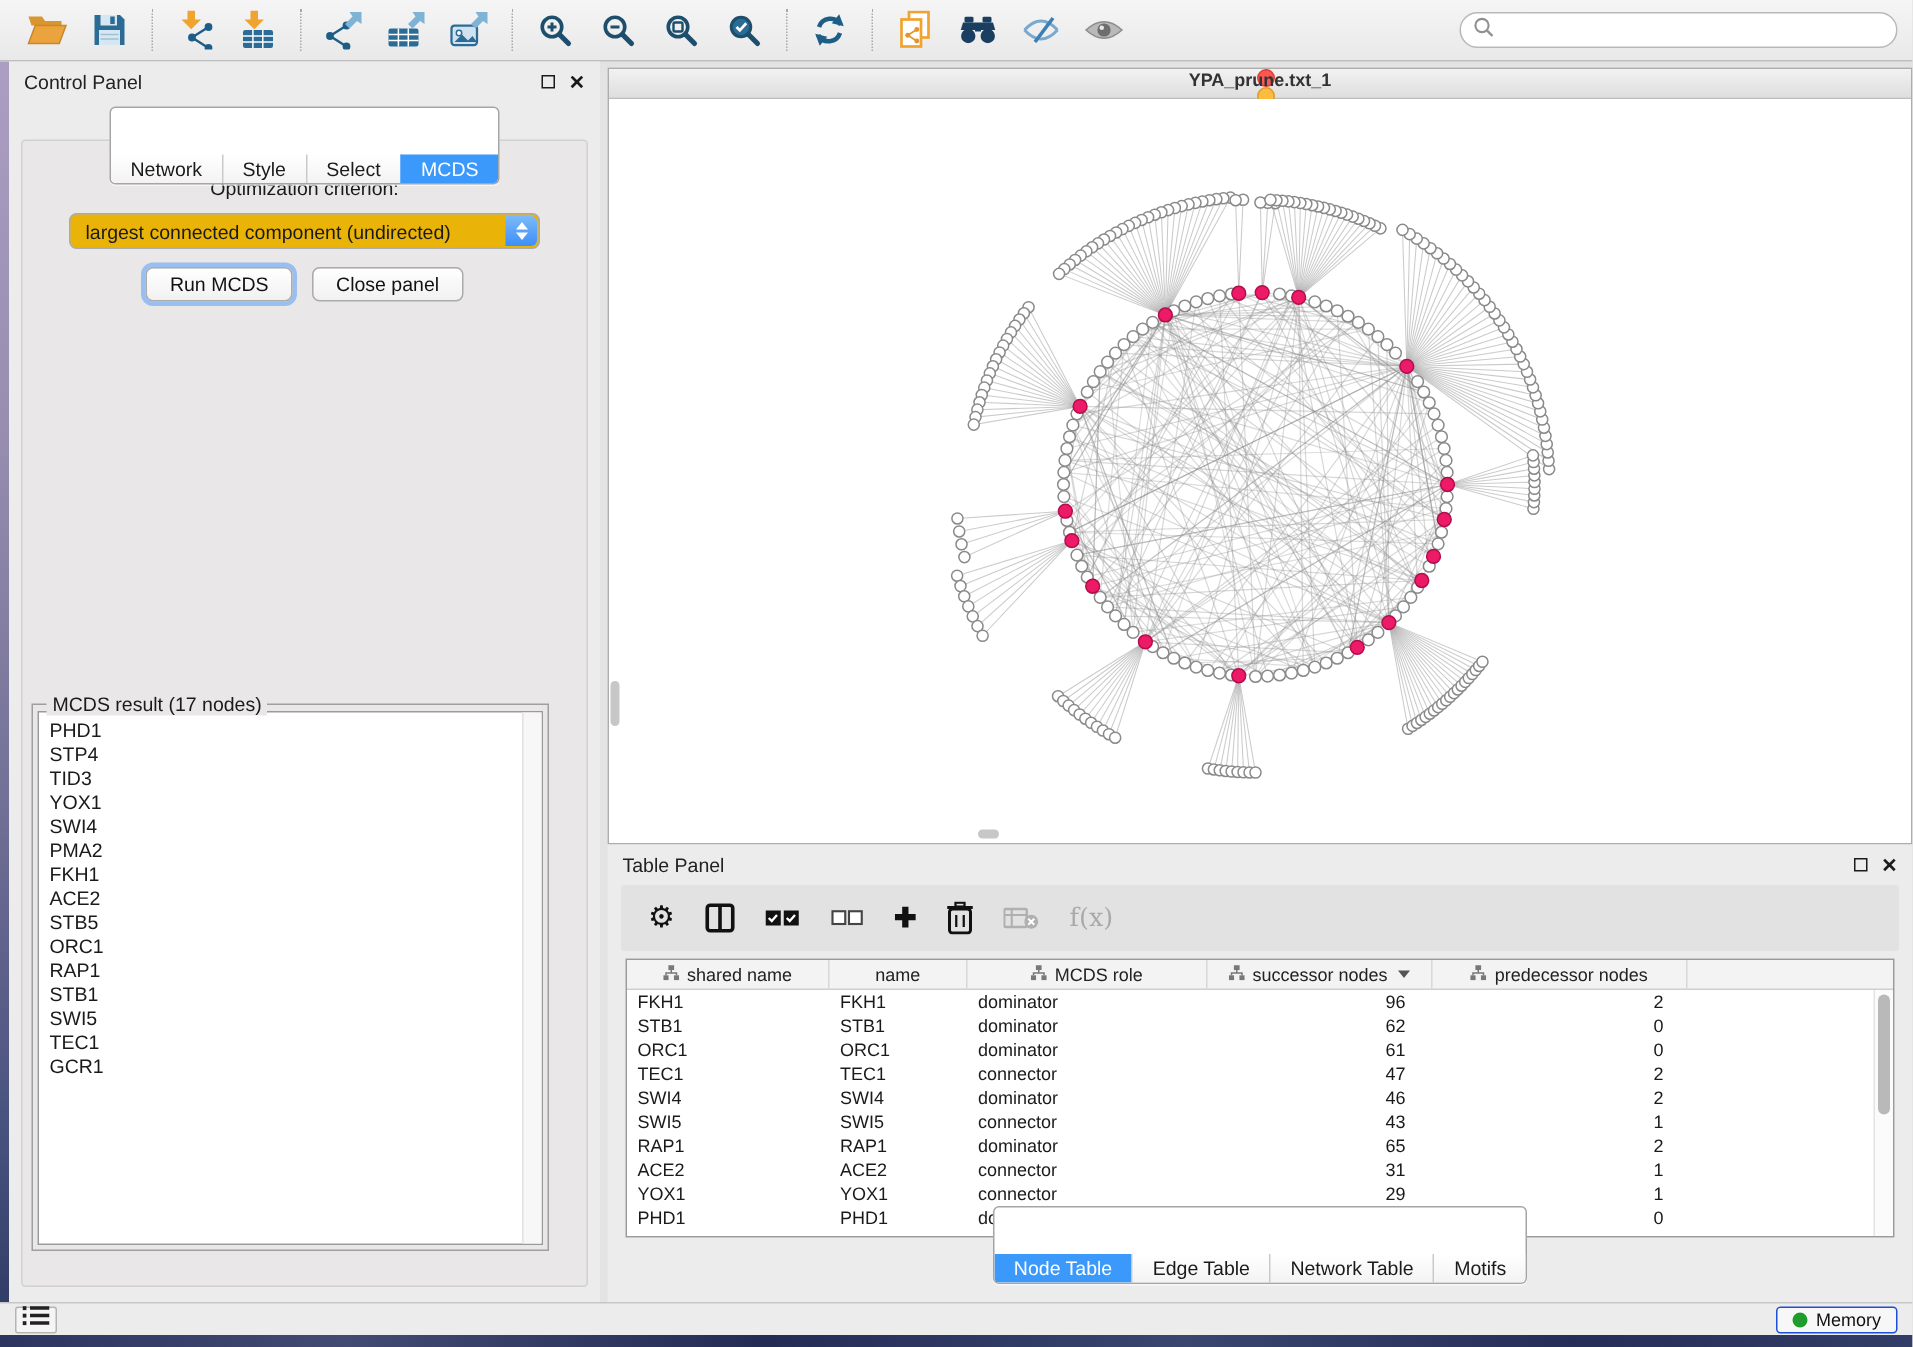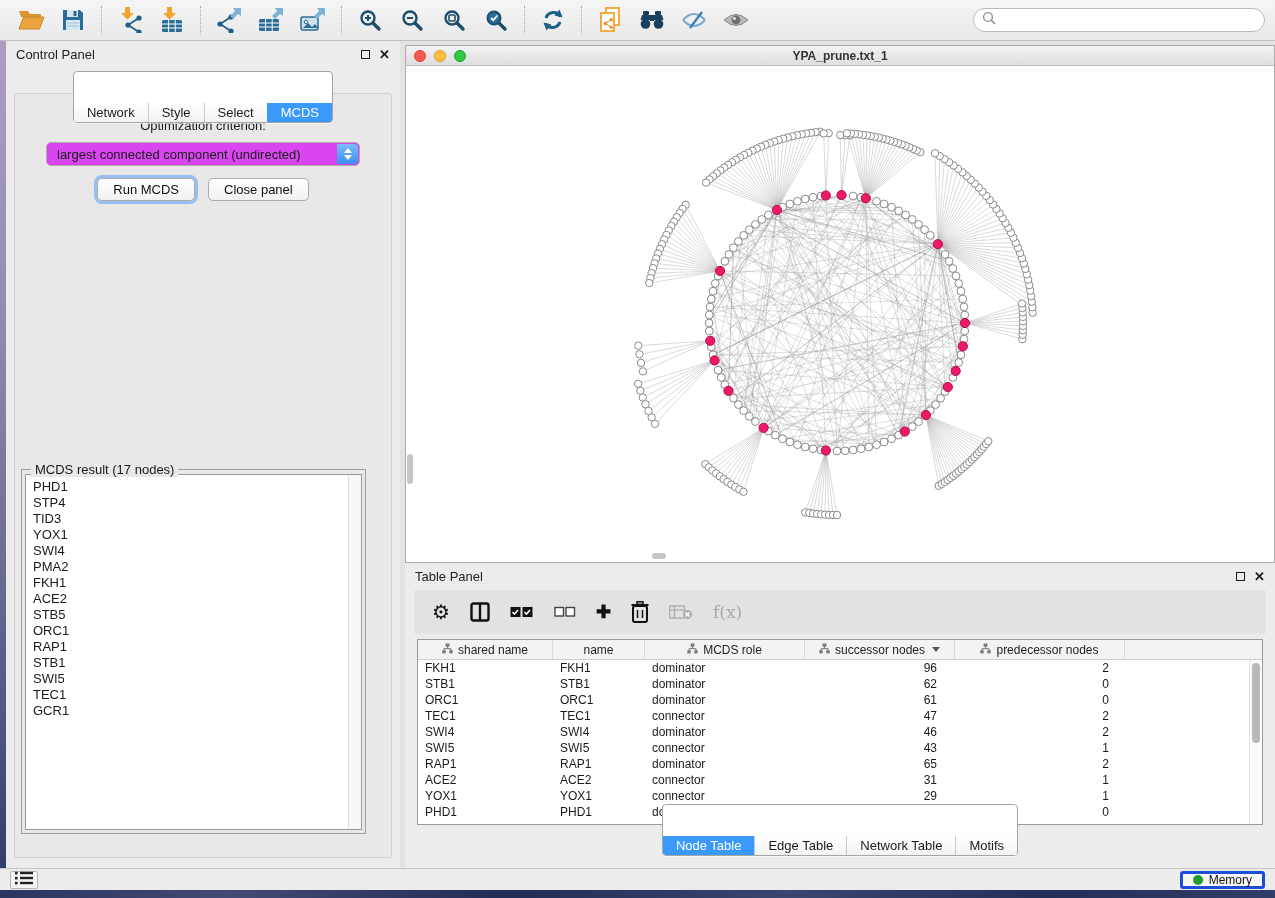--- a/index.html
+++ b/index.html
@@ -39,21 +39,21 @@
     background:linear-gradient(#ffffff,#f3f3f3); white-space:nowrap;margin-top:31px; }
   .seg:first-child { border-left:none; }
   .seg.selected { background:#3b99fc; color:#fff; border-left-color:#3b99fc; }
 
   
   .control-panel { position:absolute; left:6px; top:41px; width:394px; height:827px; background:#ececec; }
   .cp-tabs { position:absolute; left:0; right:0; top:30px; display:flex; justify-content:center; z-index:2; }
   .cp-body { position:absolute; left:8px; right:8px; top:52px; bottom:10px;
     background:#e9e7e7; border:1px solid #d2d0d0; border-radius:3px; }
   .opt-label { text-align:center; margin-top:24px; font-size:13px; }
-  .dropdown { margin:9px auto 0; width:314px; height:24px; background:#d946ef; border:1px solid #ababab;
+  .dropdown { margin:9px auto 0; width:314px; height:24px; background:#eab308; border:1px solid #ababab;
     border-radius:5px; position:relative; display:flex; align-items:center; font-size:13px; }
   .dropdown .dd-text { padding-left:10px; white-space:nowrap; overflow:hidden; }
   .dd-stepper { position:absolute; right:1px; top:1px; bottom:1px; width:21px; border-radius:0 4px 4px 0;
     background:linear-gradient(#7cbafa,#3c8ef7); display:flex; flex-direction:column;
     align-items:center; justify-content:center; gap:2px; }
   .dd-up { width:0; height:0; border-left:4px solid transparent; border-right:4px solid transparent; border-bottom:5px solid #fff; }
   .dd-down { width:0; height:0; border-left:4px solid transparent; border-right:4px solid transparent; border-top:5px solid #fff; }
   .btn-row { display:flex; justify-content:center; gap:13px; margin-top:12px; }
   .btn { height:23px; padding:0 15px; font-size:13px; color:#111;
     background:linear-gradient(#ffffff,#f1f1f1); border:1px solid #ababab; border-radius:5px; }
@@ -65,21 +65,21 @@
   .result-list { position:absolute; left:4px; right:4px; top:12px; bottom:4px; background:#fff;
     border:1px solid #9a9a9a; overflow:hidden; font-size:13px; line-height:16px; padding:4px 0 0 7px; }
   .mcds-item { height:16px; }
   .rg-scroll { position:absolute; right:5px; top:13px; bottom:5px; width:13px;
     background:#f7f7f7; border-left:1px solid #e2e2e2; }
 
   
   .net-window { position:absolute; left:405px; top:45px; width:870px; height:518px;
     background:#fff; border:1px solid #adadad; }
   .net-titlebar { height:20px; background:linear-gradient(#f2f2f2,#dedede);
-    border-bottom:1px solid #bdbdbd; position:relative; display:flex; align-items:center; }
+    border-bottom:1px solid #bdbdbd; position:relative; display:flex; align-items:center;flex-direction:column; }
   .tl { width:12px; height:12px; border-radius:50%; margin-left:8px; flex:0 0 auto; }
   .tl.red { background:#fc5753; border:1px solid #df3d38; }
   .tl.yellow { background:#fdbc40; border:1px solid #de9b27; }
   .tl.green { background:#33c748; border:1px solid #1da32f; }
   .net-title { position:absolute; left:0; right:0; text-align:center; font-size:12px; font-weight:700; color:#333; }
   .net-canvas { position:absolute; left:0; top:20px; width:868px; height:496px; background:#fff; }
   .nub-v { position:absolute; left:1px; top:388px; width:6px; height:30px; background:#c7c7c7; border-radius:3px; }
   .nub-h { position:absolute; left:246px; bottom:3px; width:14px; height:6px; background:#c7c7c7; border-radius:3px; }
 
   
@@ -107,21 +107,21 @@
   .c5 { width:170px; justify-content:flex-end; padding-right:16px; } .c6 { flex:1; }
   .tp-scroll { position:absolute; right:0; top:20px; bottom:0; width:13px; background:#fbfbfb; border-left:1px solid #e4e4e4; }
   .tp-thumb { position:absolute; left:2px; right:2px; top:3px; height:80px; background:#b9b9b9; border-radius:5px; }
   .tp-tabs { position:absolute; left:0; right:0; bottom:12px; display:flex; justify-content:center; }
 
   
   .statusbar { position:absolute; left:0; top:868px; width:1275px; height:22px; background:#ececec;
     border-top:1px solid #c6c6c6; display:flex; align-items:center; padding:0 10px; }
   .list-btn { width:28px; height:18px; border:1px solid #b5b5b5; background:#f5f5f5; border-radius:2px;
     display:flex; align-items:center; justify-content:center; }
-  .memory-btn { margin-left:auto; height:18px; border:3px solid #1d4ed8; background:#f7f7f7; border-radius:3px;
+  .memory-btn { margin-left:auto; height:18px; border:1px solid #1d4ed8; background:#f7f7f7; border-radius:3px;
     display:flex; align-items:center; gap:6px; padding:0 10px; font-size:12px; color:#111; }
   .memory-dot { width:10px; height:10px; border-radius:50%; background:#1f9d2c; }
 
   .hdr-mini { flex:0 0 auto; }
 </style>
 </head>
 <body>
 
 <div class="wp-left"></div>
 <div class="wp-bottom"></div>

